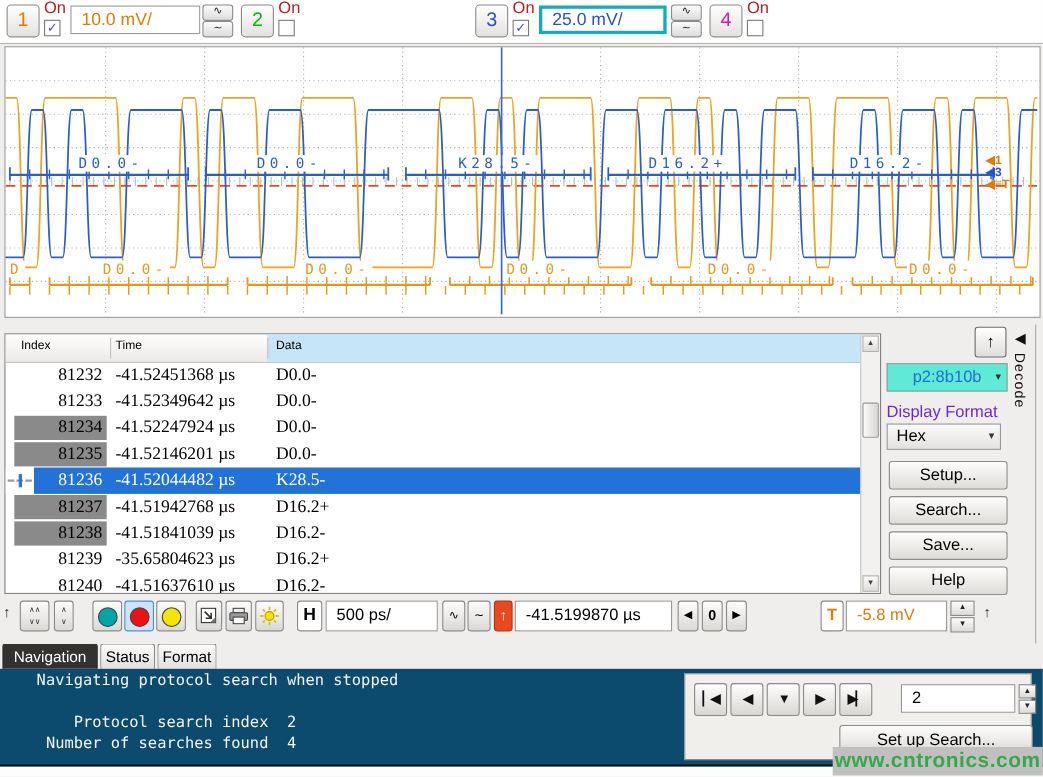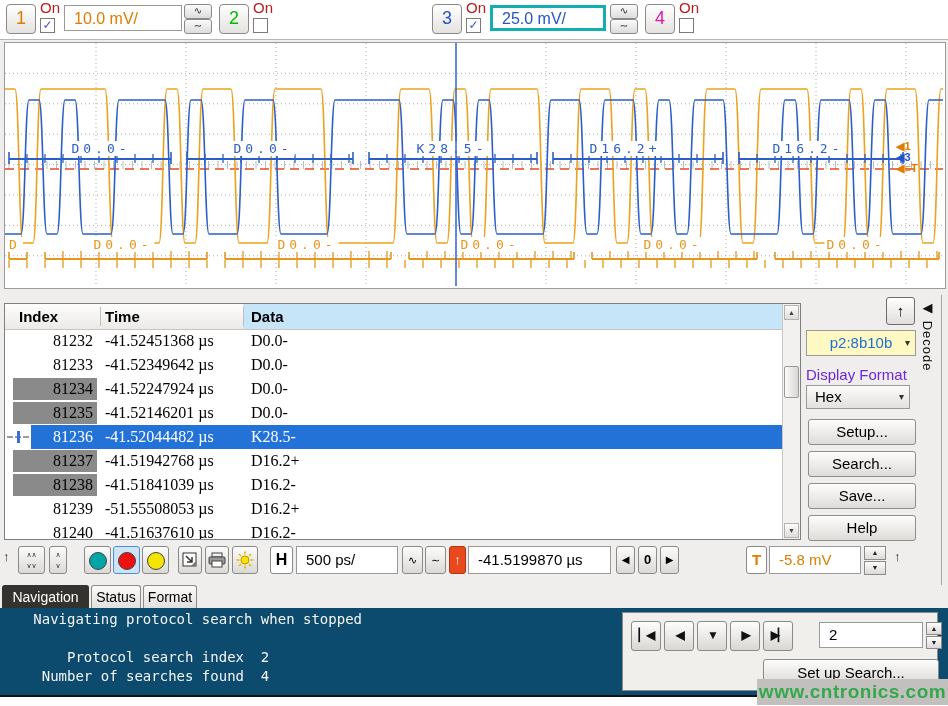--- a/index.html
+++ b/index.html
@@ -23,21 +23,21 @@
   .wavebtn{position:absolute;left:0;width:26px;height:13px;border:1px solid #8a8a8a;border-radius:3px;
     background:linear-gradient(#fbfbfb,#dcdcdc);font-size:10px;line-height:11px;text-align:center;color:#222;}
   .c1{color:#e07c00}.c2{color:#00bb00}.c3{color:#2255cc}.c4{color:#e018a8}
   
   .plot{position:absolute;left:4px;top:42px;width:940px;height:245px;background:#ffffff;border:1px solid #9a9a9a;}
   .plot svg{display:block;}
   .edge-markers{position:absolute;left:896px;top:141px;width:52px;font-size:11px;font-weight:bold;line-height:11px;}
   .edge-markers div{white-space:nowrap;}
   
   .dtable{position:absolute;left:4px;top:303px;width:797px;height:237px;background:#fff;border:1px solid #808080;box-sizing:border-box;overflow:hidden;}
-  .thead{position:absolute;left:0;top:0;width:778px;height:25px;background:linear-gradient(#fdfdfd,#eceae7);border-bottom:1px solid #c7c5c2;font-size:15px;font-weight:bold;}
+  .thead{position:absolute;left:0;top:0;width:778px;height:25px;background:linear-gradient(#fdfdfd,#eceae7);border-bottom:1px solid #c7c5c2;font-size:11px;}
   .thead .h-data{position:absolute;left:238px;top:0;width:540px;height:25px;background:#c7e5f8;}
   .thead span.htxt{position:absolute;top:4px;}
   .hsep{position:absolute;top:3px;width:0;height:19px;border-left:1px solid #c0beba;}
   .tbody{position:absolute;left:0;top:25px;width:778px;height:212px;}
   .trow{position:absolute;left:0;width:778px;height:24px;font-family:"Liberation Serif",serif;font-size:16px;line-height:24px;color:#000;}
   .trow .c-idx{position:absolute;left:8px;top:1px;width:84px;height:22px;line-height:22px;text-align:right;padding-right:4px;box-sizing:border-box;}
   .trow .c-idx.mark{background:#8a8a8a;}
   .trow .c-time{position:absolute;left:100px;top:0;}
   .trow .c-data{position:absolute;left:246px;top:0;}
   .trow.sel{background:linear-gradient(90deg,#ffffff 0 26px,#2272d8 26px);color:#fff;}
@@ -45,21 +45,21 @@
   .rowmark::before{content:"";position:absolute;left:0;top:5px;width:22px;border-top:2px dashed #9a9a9a;}
   .rowmark::after{content:"";position:absolute;left:10px;top:0;width:3px;height:12px;background:#3a6fd8;}
   .vscroll{position:absolute;right:0;top:0;width:17px;height:235px;background:#f2f1ef;border-left:1px solid #c9c7c4;}
   .vs-btn{position:absolute;left:1px;width:15px;height:15px;background:linear-gradient(#fcfcfc,#dedcd9);border:1px solid #b5b3b0;
     font-size:7px;text-align:center;line-height:14px;color:#444;box-sizing:border-box;}
   .vs-thumb{position:absolute;left:1px;top:62px;width:15px;height:32px;background:linear-gradient(90deg,#fbfbfb,#d8d6d3);border:1px solid #9a9896;border-radius:2px;box-sizing:border-box;}
   
   .sideup{position:absolute;left:886px;top:297px;width:27px;height:26px;border:1px solid #6d6d6d;border-radius:3px;
     background:linear-gradient(#fefefe,#e0dedb);font-size:15px;font-weight:bold;text-align:center;line-height:25px;}
   .decode-tag{position:absolute;left:920px;top:300px;height:110px;writing-mode:vertical-rl;font-size:13px;color:#111;letter-spacing:1px;}
-  .combo{position:absolute;border:1px solid #999;background:#fef9c3;font-size:15px;line-height:24px;box-sizing:border-box;}
+  .combo{position:absolute;border:1px solid #999;background:#5eead4;font-size:15px;line-height:24px;box-sizing:border-box;}
   .combo .arr{position:absolute;right:5px;top:0;font-size:10px;color:#333;}
   .bus-combo{left:806px;top:330px;width:110px;height:26px;color:#1f6fd0;text-align:center;}
   .fmt-label{position:absolute;left:806px;top:366px;font-size:15px;color:#6d28d9;}
   .fmt-combo{left:806px;top:385px;width:104px;height:24px;line-height:22px;padding-left:8px;background:linear-gradient(#fbfbfa,#e3e1de);color:#000;text-align:left;}
   .sidebtn{position:absolute;left:808px;width:106px;height:24px;border:1px solid #8f8d8a;border-radius:3px;
     background:linear-gradient(#fdfdfc,#dedcd9);font-size:15px;text-align:center;line-height:23px;color:#000;}
   .win-edge{position:absolute;left:941px;top:295px;height:290px;border-left:1px solid #aaa8a5;}
   
   .ctrlbar{position:absolute;left:0;top:543px;width:948px;height:42px;}
   .sq{position:absolute;top:3px;height:28px;border:1px solid #8a8a8a;border-radius:3px;
@@ -491,21 +491,21 @@
         <span class="c-time">-41.51942768 µs</span>
         <span class="c-data">D16.2+</span>
       </div>
       <div class="trow" style="top: 144px;">
         <span class="c-idx mark">81238</span>
         <span class="c-time">-41.51841039 µs</span>
         <span class="c-data">D16.2-</span>
       </div>
       <div class="trow" style="top: 168px;">
         <span class="c-idx">81239</span>
-        <span class="c-time">-51.55508053 µs</span>
+        <span class="c-time">-35.65804623 µs</span>
         <span class="c-data">D16.2+</span>
       </div>
       <div class="trow" style="top: 192px;">
         <span class="c-idx">81240</span>
         <span class="c-time">-41.51637610 µs</span>
         <span class="c-data">D16.2-</span>
       </div>
     </div>
   <div class="vscroll">
     <span class="vs-btn" style="top:1px">▲</span>

